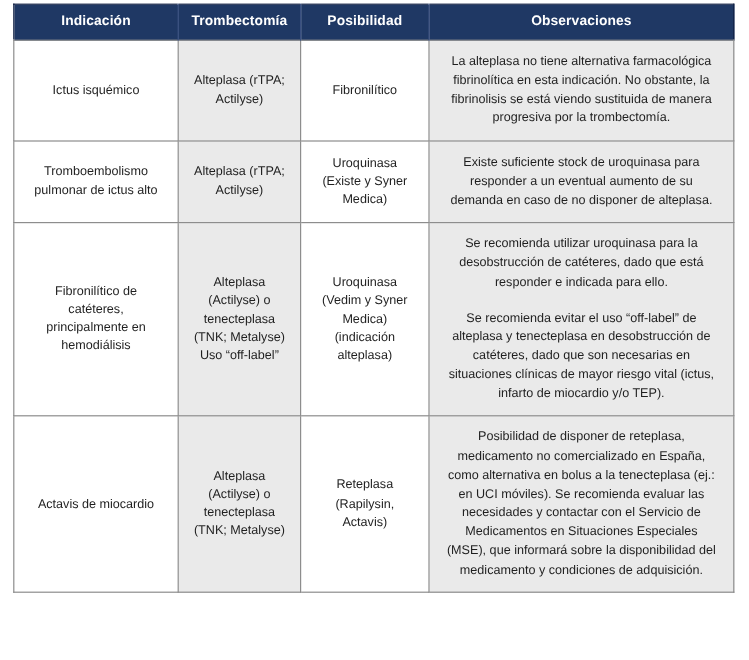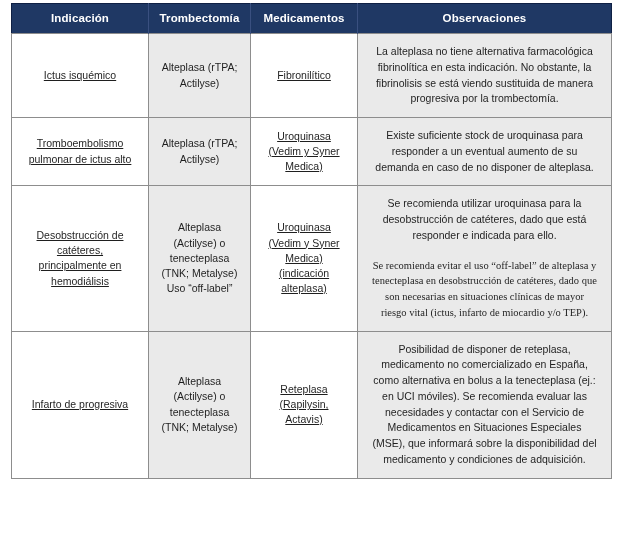--- a/index.html
+++ b/index.html
@@ -57,83 +57,82 @@
     padding: 10px 10px;
     border: 1px solid #8d8d8d;
     color: #1f1f1f;
   }
 
   tbody td.shaded {
     background: #eaeaea;
   }
   tbody td.plain {
     background: #ffffff;
-    text-decoration: underline;
   }
 
   tbody td.obs {
     padding-left: 14px;
     padding-right: 14px;
     line-height: 1.5;
   }
 
-  .para + .para { margin-top: 14px; font-family: Liberation Serif, serif; }
+  .para + .para { margin-top: 14px; }
   .para { margin: 0; }
 </style>
 </head>
 <body>
 
 <div class="table-wrap">
   <table class="drug-table">
     <colgroup>
       <col class="c1">
         <col class="c2">
         <col class="c3">
         <col class="c4">
     </colgroup>
     <thead>
       <tr>
         <th>Indicación</th>
         <th>Trombectomía</th>
-        <th>Medicamentos</th>
+        <th>Posibilidad</th>
         <th>Observaciones</th>
       </tr>
     </thead>
     <tbody>
 
       <tr>
         <td class="plain">Ictus isquémico</td>
         <td class="shaded">Alteplasa (rTPA; Actilyse)</td>
         <td class="plain">Fibronilítico</td>
         <td class="shaded obs">
           <p class="para">La alteplasa no tiene alternativa farmacológica fibrinolítica en esta indicación. No obstante, la fibrinolisis se está viendo sustituida de manera progresiva por la trombectomía.</p>
         </td>
       </tr>
 
       <tr>
         <td class="plain">Tromboembolismo pulmonar de ictus alto</td>
         <td class="shaded">Alteplasa (rTPA; Actilyse)</td>
-        <td class="plain">Uroquinasa (Vedim y Syner Medica)</td>
+        <td class="plain">Uroquinasa (Existe y Syner Medica)</td>
         <td class="shaded obs">
           <p class="para">Existe suficiente stock de uroquinasa para responder a un eventual aumento de su demanda en caso de no disponer de alteplasa.</p>
         </td>
       </tr>
 
       <tr>
-        <td class="plain">Desobstrucción de catéteres, principalmente en hemodiálisis</td>
+        <td class="plain">Fibronilítico de catéteres, principalmente en hemodiálisis</td>
         <td class="shaded">Alteplasa (Actilyse) o tenecteplasa (TNK; Metalyse) Uso “off-label”</td>
         <td class="plain">Uroquinasa (Vedim y Syner Medica) (indicación alteplasa)</td>
         <td class="shaded obs">
           <p class="para">Se recomienda utilizar uroquinasa para la desobstrucción de catéteres, dado que está responder e indicada para ello.</p>
           <p class="para">Se recomienda evitar el uso “off-label” de alteplasa y tenecteplasa en desobstrucción de catéteres, dado que son necesarias en situaciones clínicas de mayor riesgo vital (ictus, infarto de miocardio y/o TEP).</p>
         </td>
       </tr>
 
       <tr>
-        <td class="plain">Infarto de progresiva</td>
+        <td class="plain">Actavis de miocardio</td>
         <td class="shaded">Alteplasa (Actilyse) o tenecteplasa (TNK; Metalyse)</td>
         <td class="plain">Reteplasa (Rapilysin, Actavis)</td>
         <td class="shaded obs">
           <p class="para">Posibilidad de disponer de reteplasa, medicamento no comercializado en España, como alternativa en bolus a la tenecteplasa (ej.: en UCI móviles). Se recomienda evaluar las necesidades y contactar con el Servicio de Medicamentos en Situaciones Especiales (MSE), que informará sobre la disponibilidad del medicamento y condiciones de adquisición.</p>
         </td>
       </tr>
 
     </tbody>
   </table>
 </div>

